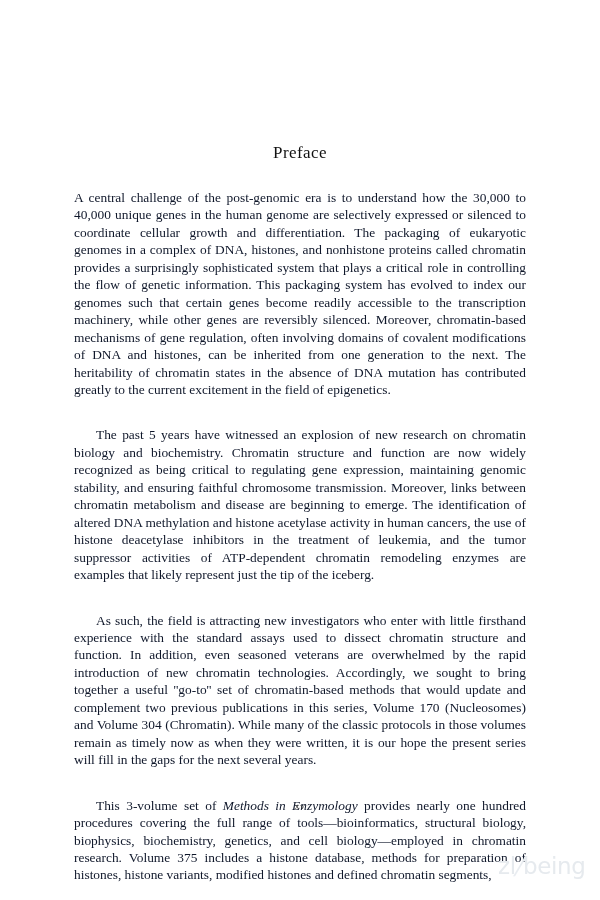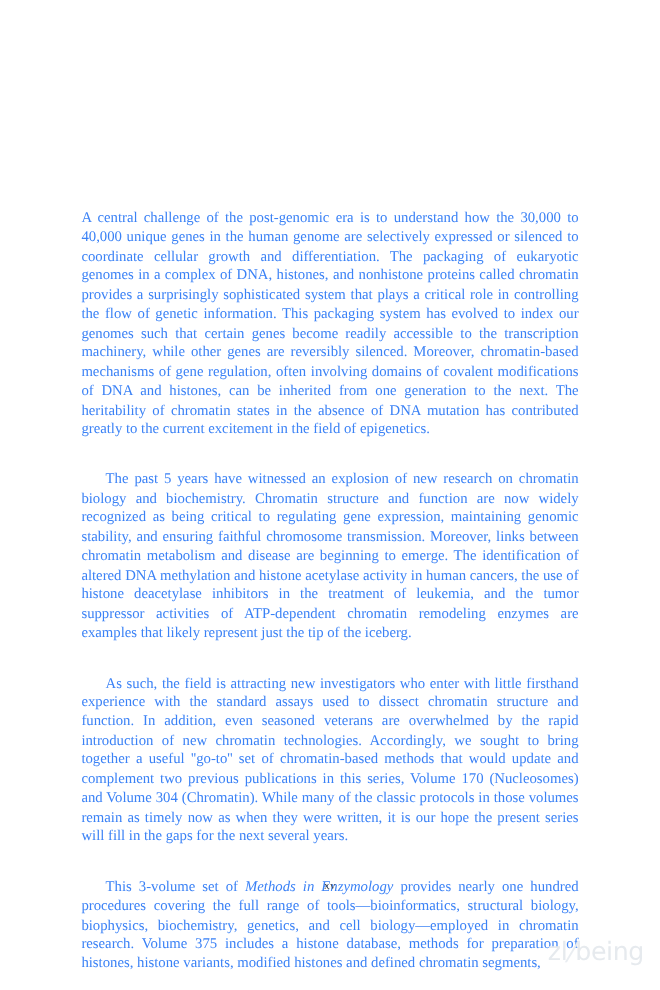--- a/index.html
+++ b/index.html
@@ -46,21 +46,21 @@
     top: 189px;
     width: 452px;
   }
 
   .para {
     margin: 0;
     font-size: 13.4px;
     line-height: 17.45px;
     text-align: justify;
     text-justify: inter-word;
-    color: #3b82f6;
+    color: #0f172a;
     hyphens: manual;
     -webkit-hyphens: manual;
   }
 
   .para + .para {
     text-indent: 22px;
     margin-top: 28px;
   }
 
   .para i,
@@ -98,20 +98,21 @@
     display: inline-block;
     transform: skewX(-16deg);
     color: #e9edf1;
   }
 </style>
 </head>
 <body>
 
 <div class="page">
 
+  <h1 class="page-title">Preface</h1>
 
   <div class="body-column">
 
     <p class="para">A central challenge of the post-genomic era is to understand how the 30,000 to 40,000 unique genes in the human genome are selectively expressed or silenced to coordinate cellular growth and differentiation. The packaging of eukaryotic genomes in a complex of DNA, histones, and nonhistone proteins called chromatin provides a surprisingly sophisticated system that plays a critical role in controlling the flow of genetic information. This packaging system has evolved to index our genomes such that certain genes become readily accessible to the transcription machinery, while other genes are reversibly silenced. Moreover, chromatin-based mechanisms of gene regulation, often involving domains of covalent modifications of DNA and histones, can be inherited from one generation to the next. The heritability of chromatin states in the absence of DNA mutation has contributed greatly to the current excitement in the field of epigenetics.</p>
 
     <p class="para">The past 5 years have witnessed an explosion of new research on chromatin biology and biochemistry. Chromatin structure and function are now widely recognized as being critical to regulating gene expression, maintaining genomic stability, and ensuring faithful chromosome transmission. Moreover, links between chromatin metabolism and disease are beginning to emerge. The identification of altered DNA methylation and histone acetylase activity in human cancers, the use of histone deacetylase inhibitors in the treatment of leukemia, and the tumor suppressor activities of ATP-dependent chromatin remodeling enzymes are examples that likely represent just the tip of the iceberg.</p>
 
     <p class="para">As such, the field is attracting new investigators who enter with little firsthand experience with the standard assays used to dissect chromatin structure and function. In addition, even seasoned veterans are overwhelmed by the rapid introduction of new chromatin technologies. Accordingly, we sought to bring together a useful ''go-to'' set of chromatin-based methods that would update and complement two previous publications in this series, Volume 170 (Nucleosomes) and Volume 304 (Chromatin). While many of the classic protocols in those volumes remain as timely now as when they were written, it is our hope the present series will fill in the gaps for the next several years.</p>
 
     <p class="para">

